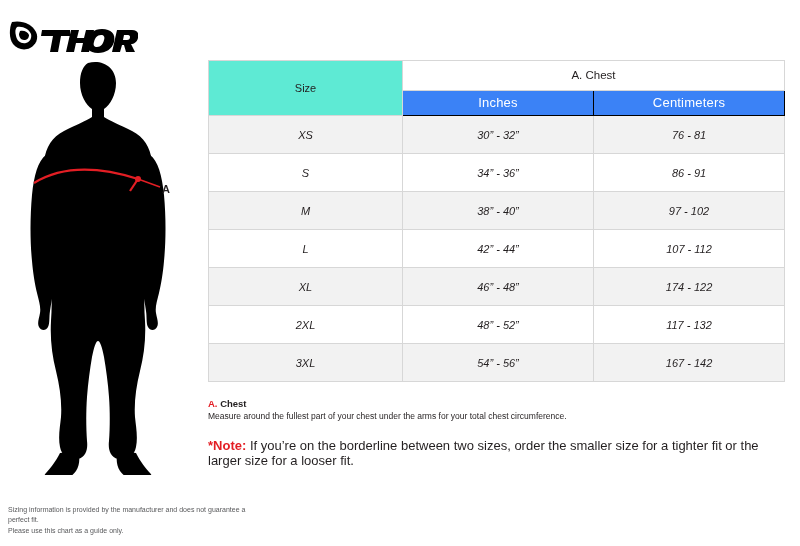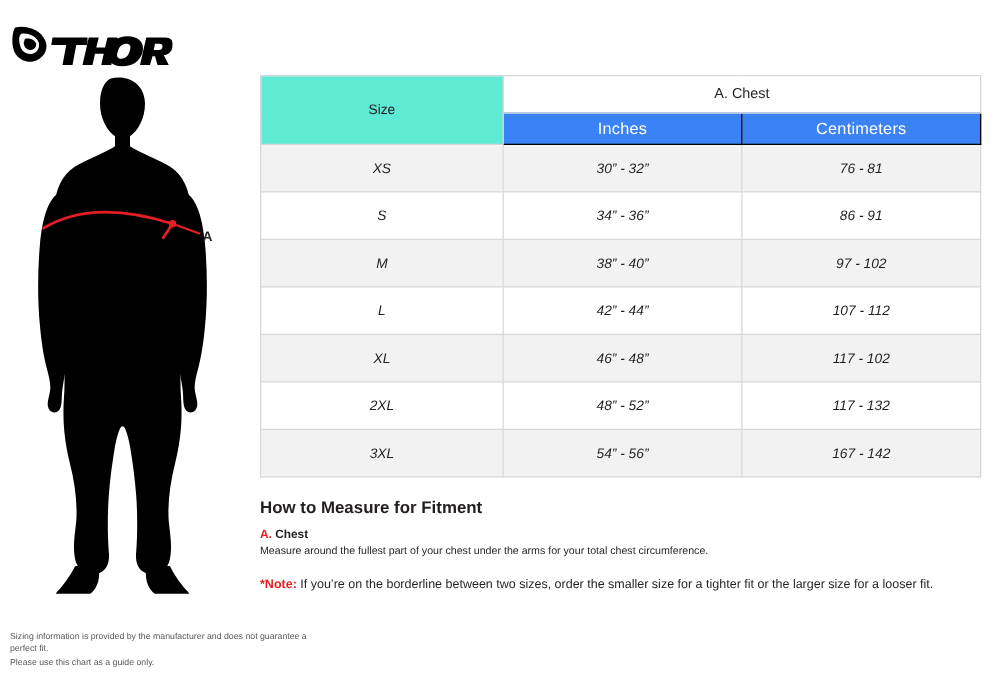--- a/index.html
+++ b/index.html
@@ -124,21 +124,21 @@
   }
   .measure-text {
     font-size: 8.5px;
     line-height: 1.35;
     color: #231f20;
     margin: 0;
     max-width: 420px;
   }
   .note {
     margin-top: 16px;
-    font-size: 10px;
+    font-size: 13px;
     color: #231f20;
   }
   .note .red {
     color: #e31e24;
     font-weight: bold;
   }
 
   
   .disclaimer {
     position: absolute;
@@ -255,37 +255,36 @@
         <td>97 - 102</td>
       </tr>
       <tr class="data plain">
         <td>L</td>
         <td>42” - 44”</td>
         <td>107 - 112</td>
       </tr>
       <tr class="data shaded">
         <td>XL</td>
         <td>46” - 48”</td>
-        <td>117 - 102</td>
+        <td>174 - 122</td>
       </tr>
       <tr class="data plain">
         <td>2XL</td>
         <td>48” - 52”</td>
         <td>117 - 132</td>
       </tr>
       <tr class="data shaded">
         <td>3XL</td>
         <td>54” - 56”</td>
         <td>167 - 142</td>
       </tr>
     </tbody>
   </table>
 
   <div class="howto">
-    <h2 class="howto-title">How to Measure for Fitment</h2>
     <p class="measure-label">
       <span class="red">A.</span>
       <span class="dark">Chest</span>
     </p>
     <p class="measure-text">Measure around the fullest part of your chest under the arms for your total chest circumference.</p>
 
     <p class="note">
       <span class="red">*Note:</span>
       <span>If you’re on the borderline between two sizes, order the smaller size for a tighter fit or the larger size for a looser fit.</span>
     </p>

